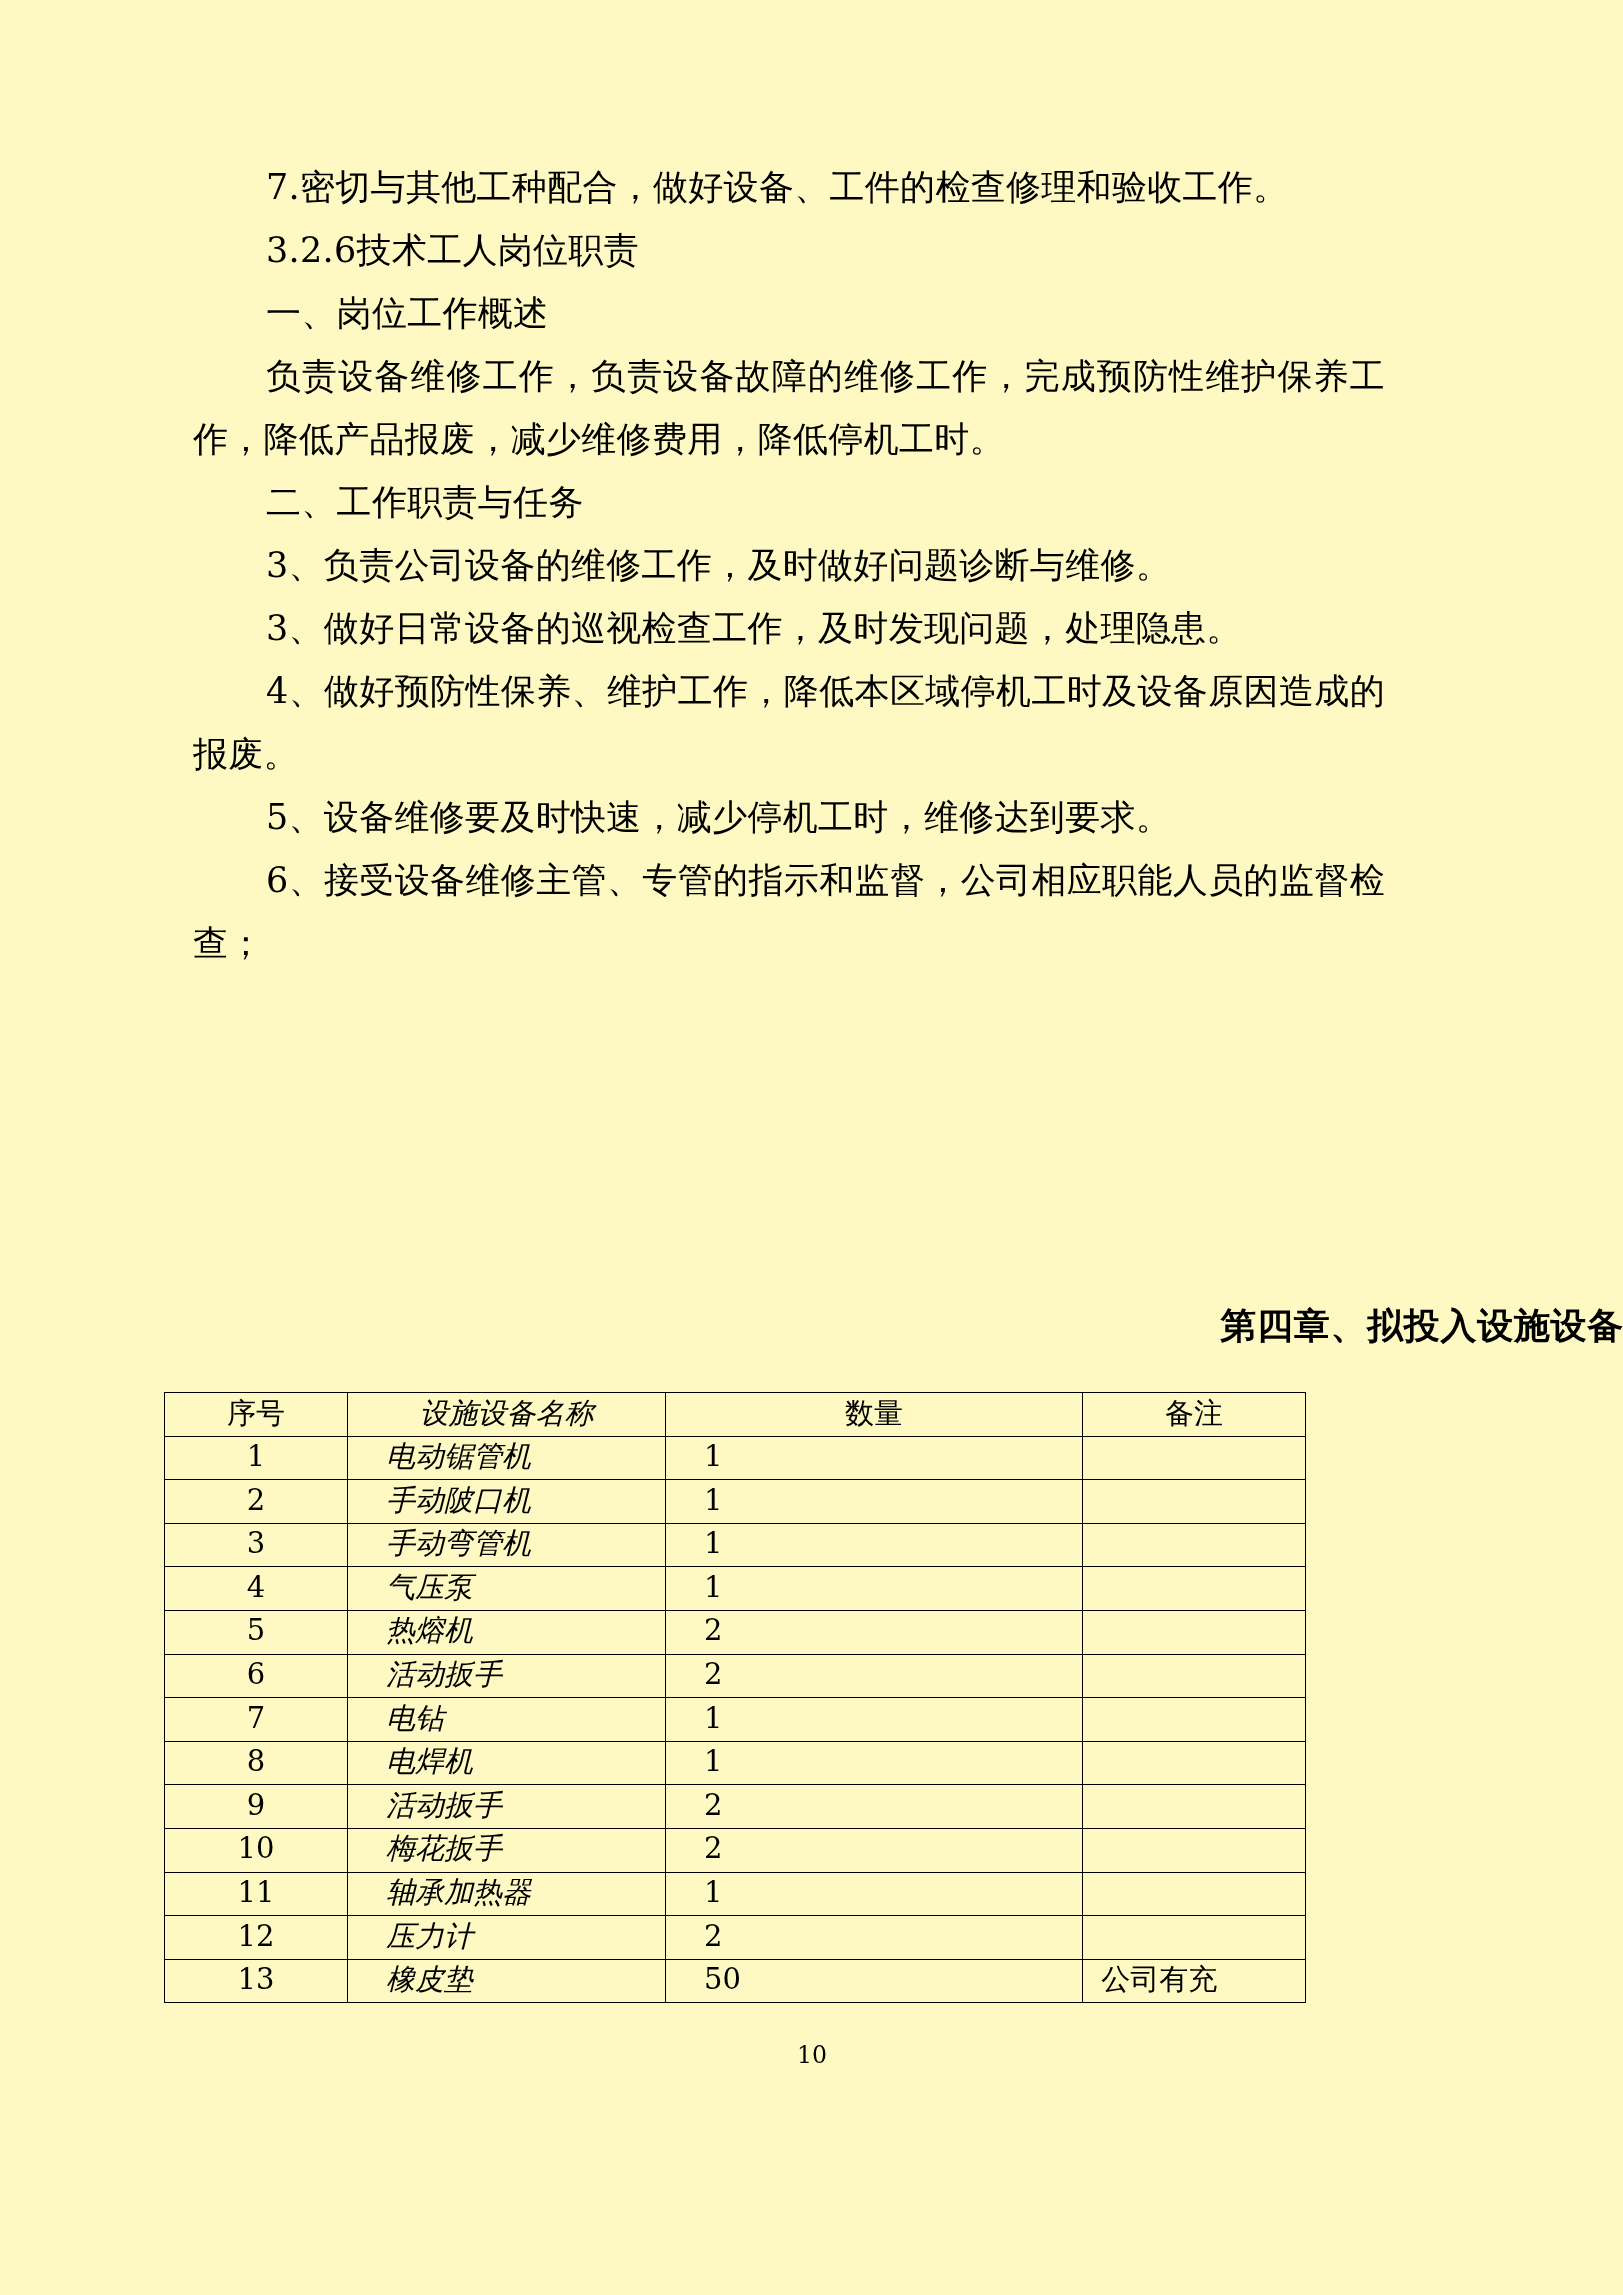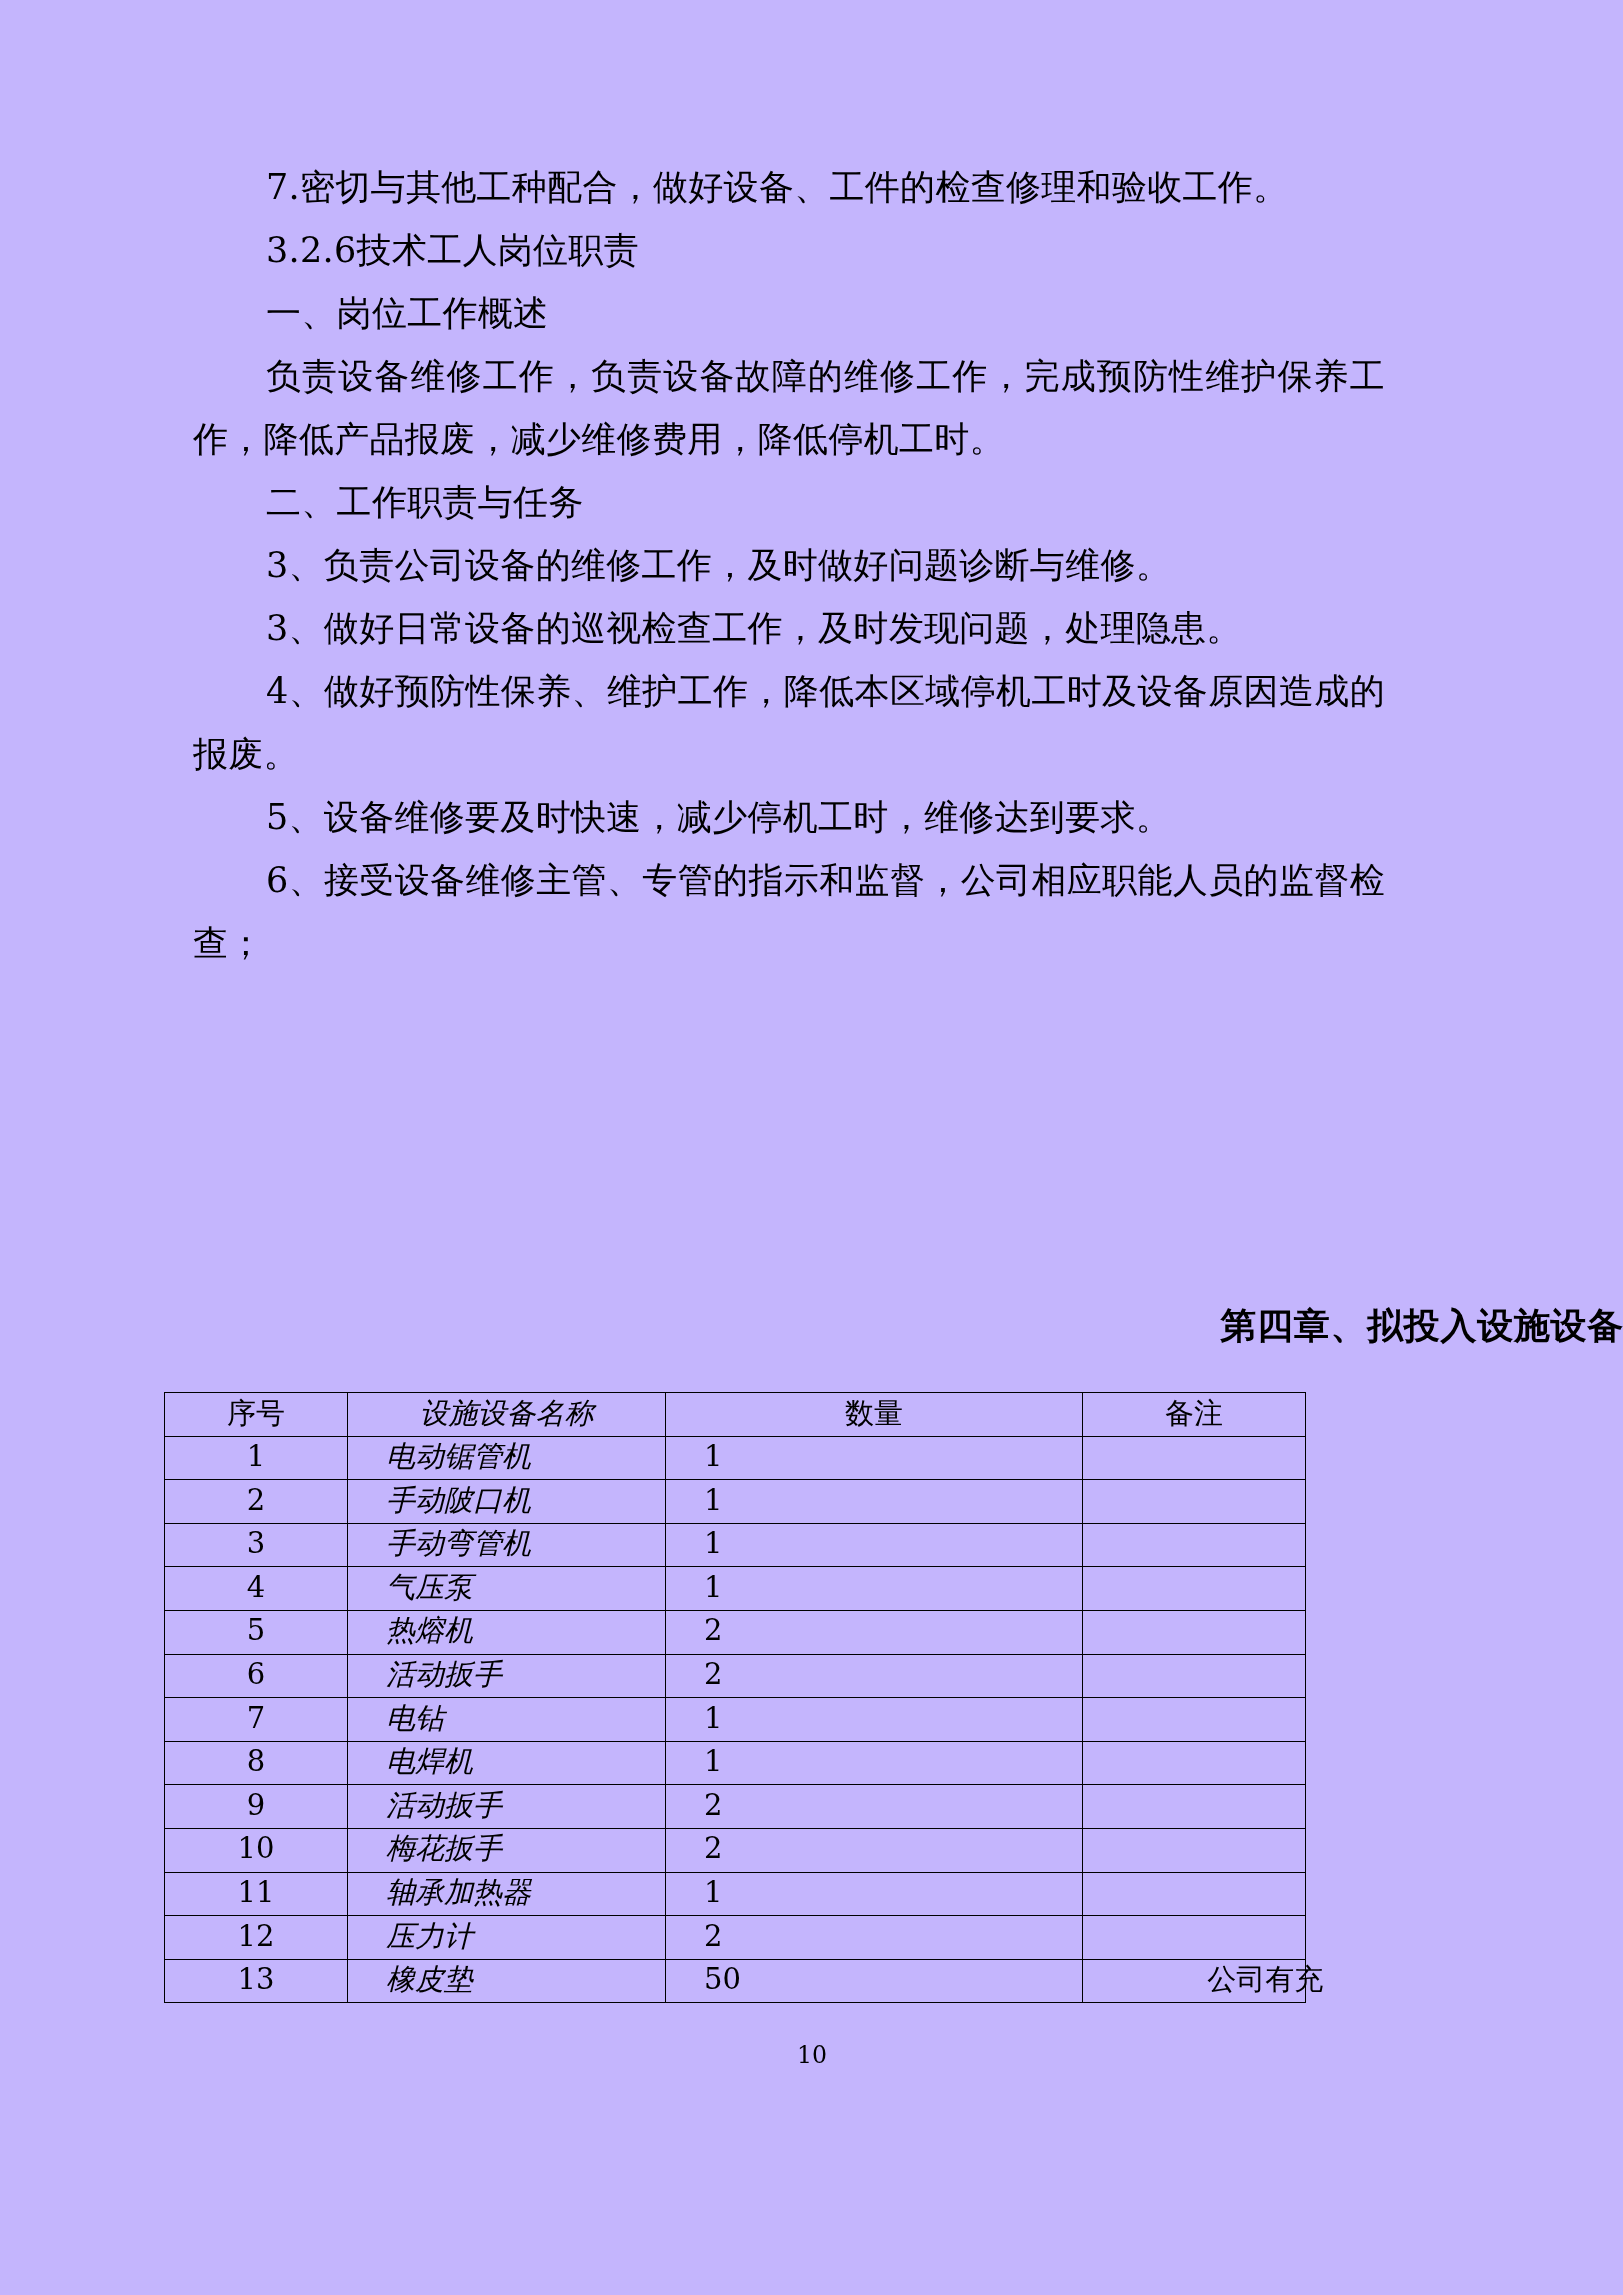--- a/index.html
+++ b/index.html
@@ -15,21 +15,21 @@
     font-family: "DejaVu Serif", "Liberation Serif", serif;
     color: #000000;
     overflow: hidden;
   }
 
   .page {
     position: absolute;
     left: 0; top: 0;
     width: 1624px;
     height: 2295px;
-    background: #c4b5fd;
+    background: #fef9c3;
   }
 
   
   .body-area {
     position: absolute;
     left: 193px;
     top: 156px;
     width: 1192px;
   }
 
@@ -77,21 +77,21 @@
     font-weight: normal;
     padding: 0 0 2.6px 0;
     vertical-align: middle;
     line-height: 1;
     overflow: visible;
     white-space: nowrap;
   }
   .col-idx   { width: 182px; text-align: center; }
   .col-name  { width: 317px; text-align: left;  padding-left: 38px !important; font-style: italic; }
   .col-qty   { width: 416px; text-align: left;  padding-left: 38px !important; }
-  .col-note  { width: 222px; text-align: right; }
+  .col-note  { width: 222px; text-align: left; }
 
   .equip-table thead td { text-align: center !important; padding-left: 0 !important; }
 
   .note-overflow {
     display: inline-block;
     white-space: nowrap;
     position: relative;
     left: 18.3px;
   }
 

